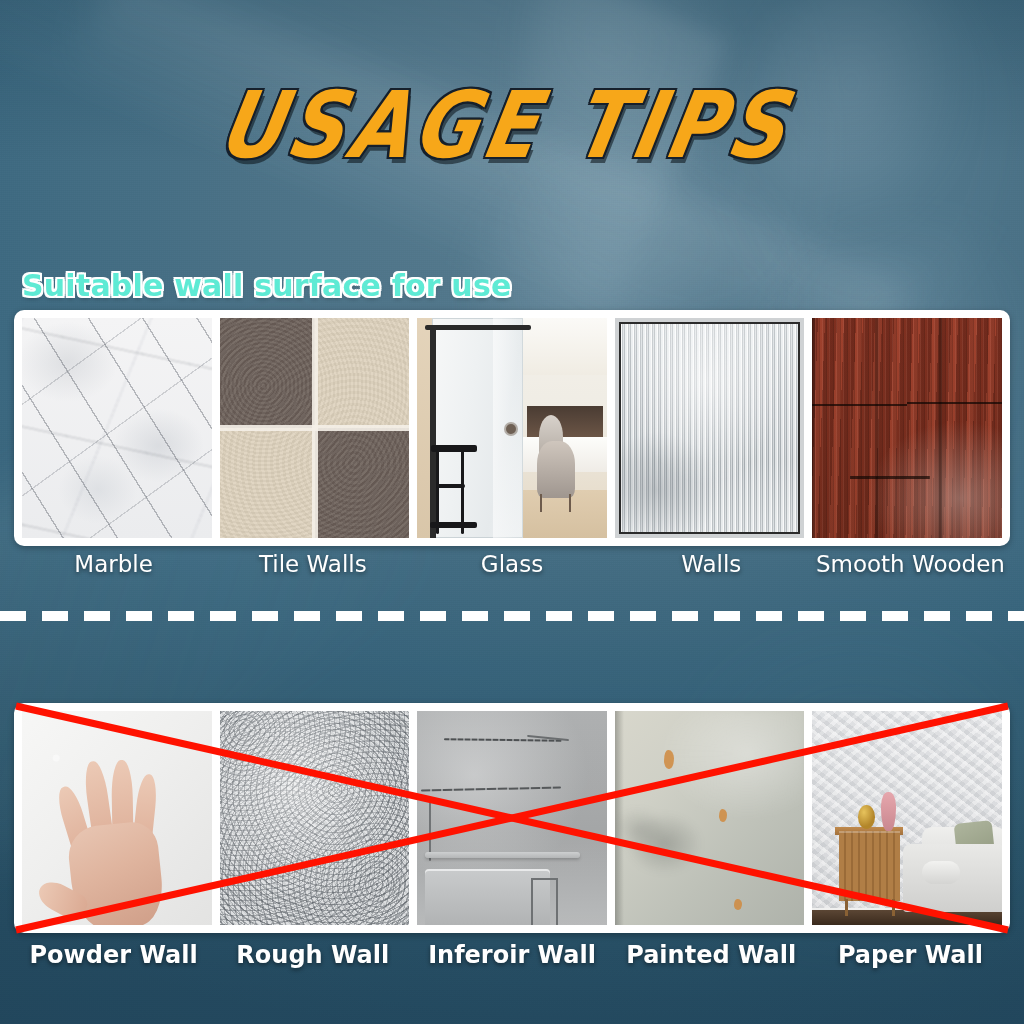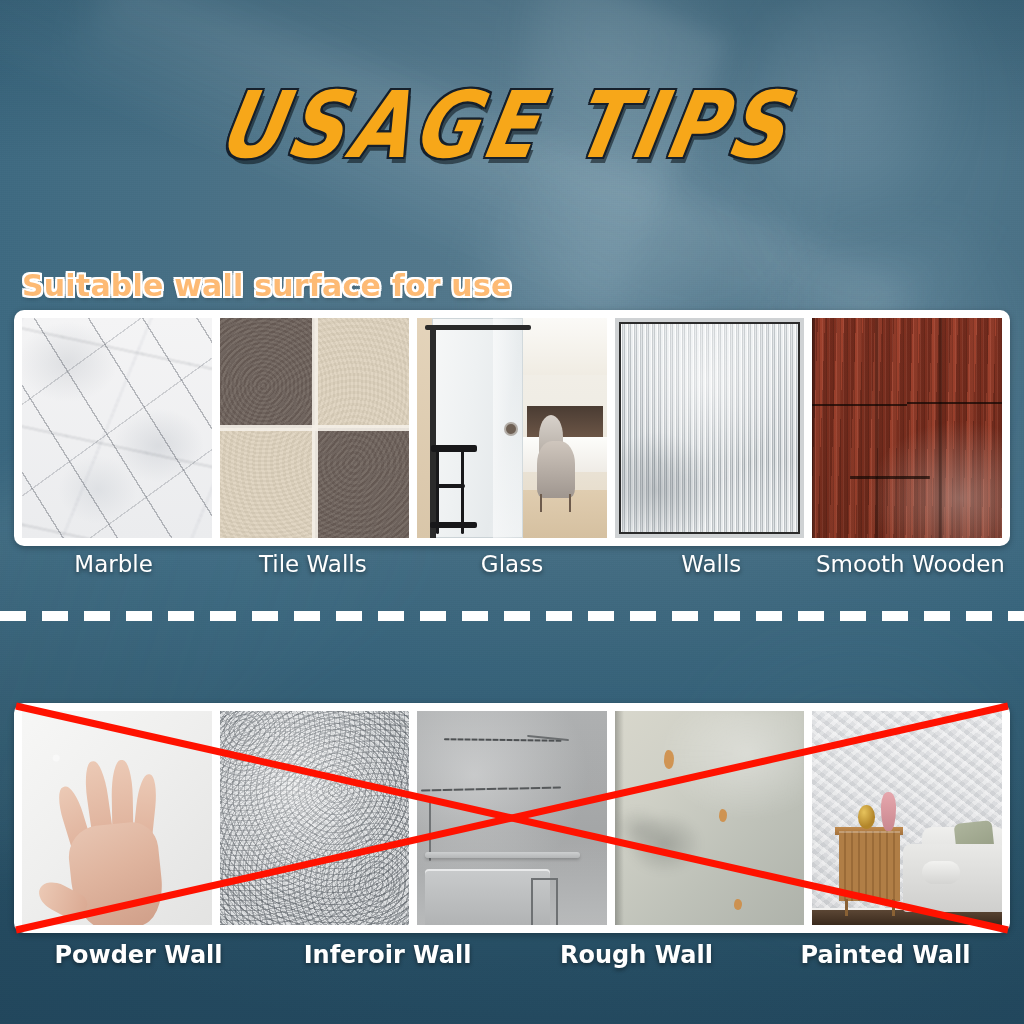--- a/index.html
+++ b/index.html
@@ -58,21 +58,21 @@
       -2px -2px 0 #16202c, 2px -2px 0 #16202c, -2px 2px 0 #16202c, 2px 2px 0 #16202c,
       4px 5px 0 rgba(10,16,22,.55);
     line-height:1;
   }
 
   
   .heading{
     position:absolute;font-size:30px;font-weight:bold;letter-spacing:.2px;
     font-family:"DejaVu Sans", sans-serif;
   }
-  .heading-ok{left:22px;top:268px;color:#fdba74;
+  .heading-ok{left:22px;top:268px;color:#5eead4;
     text-shadow:-2px 0 0 #fff,2px 0 0 #fff,0 -2px 0 #fff,0 2px 0 #fff,
                 -2px -2px 0 #fff,2px -2px 0 #fff,-2px 2px 0 #fff,2px 2px 0 #fff,
                 0 3px 4px rgba(0,0,0,.25);}
   .heading-no{left:22px;top:657px;color:#FF1B13;
     text-shadow:-2px 0 0 #fff,2px 0 0 #fff,0 -2px 0 #fff,0 2px 0 #fff,
                 -2px -2px 0 #fff,2px -2px 0 #fff,-2px 2px 0 #fff,2px 2px 0 #fff,
                 0 3px 4px rgba(0,0,0,.25);}
 
   
   .card{
@@ -442,18 +442,19 @@
     </div>
   </div>
 
   <svg class="xmark" viewBox="0 0 996 236" preserveAspectRatio="none">
     <line x1="2" y1="6" x2="994" y2="230"></line>
     <line x1="2" y1="230" x2="994" y2="6"></line>
   </svg>
 
   <div class="labels labels-bot">
     <div class="label">Powder Wall</div>
+    <div class="label">Rough Wall</div>
     <div class="label">Inferoir Wall</div>
-    <div class="label">Rough Wall</div>
     <div class="label">Painted Wall</div>
+    <div class="label">Paper Wall</div>
   </div>
 
 </div>
 
 </body></html>

